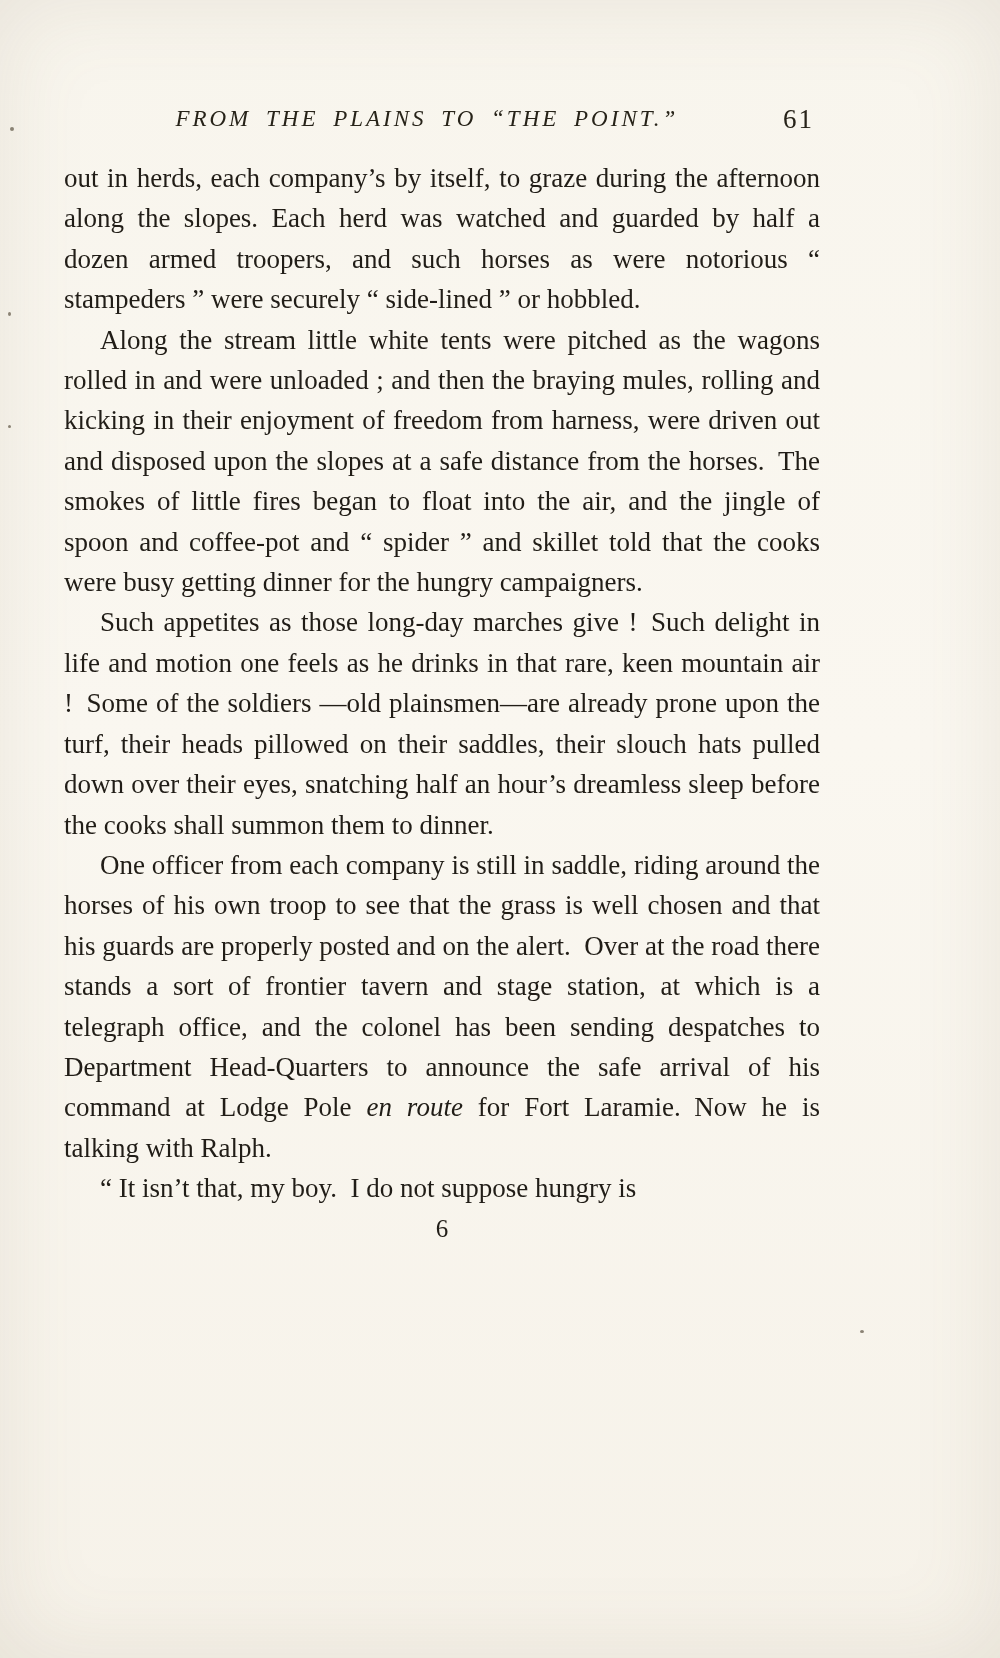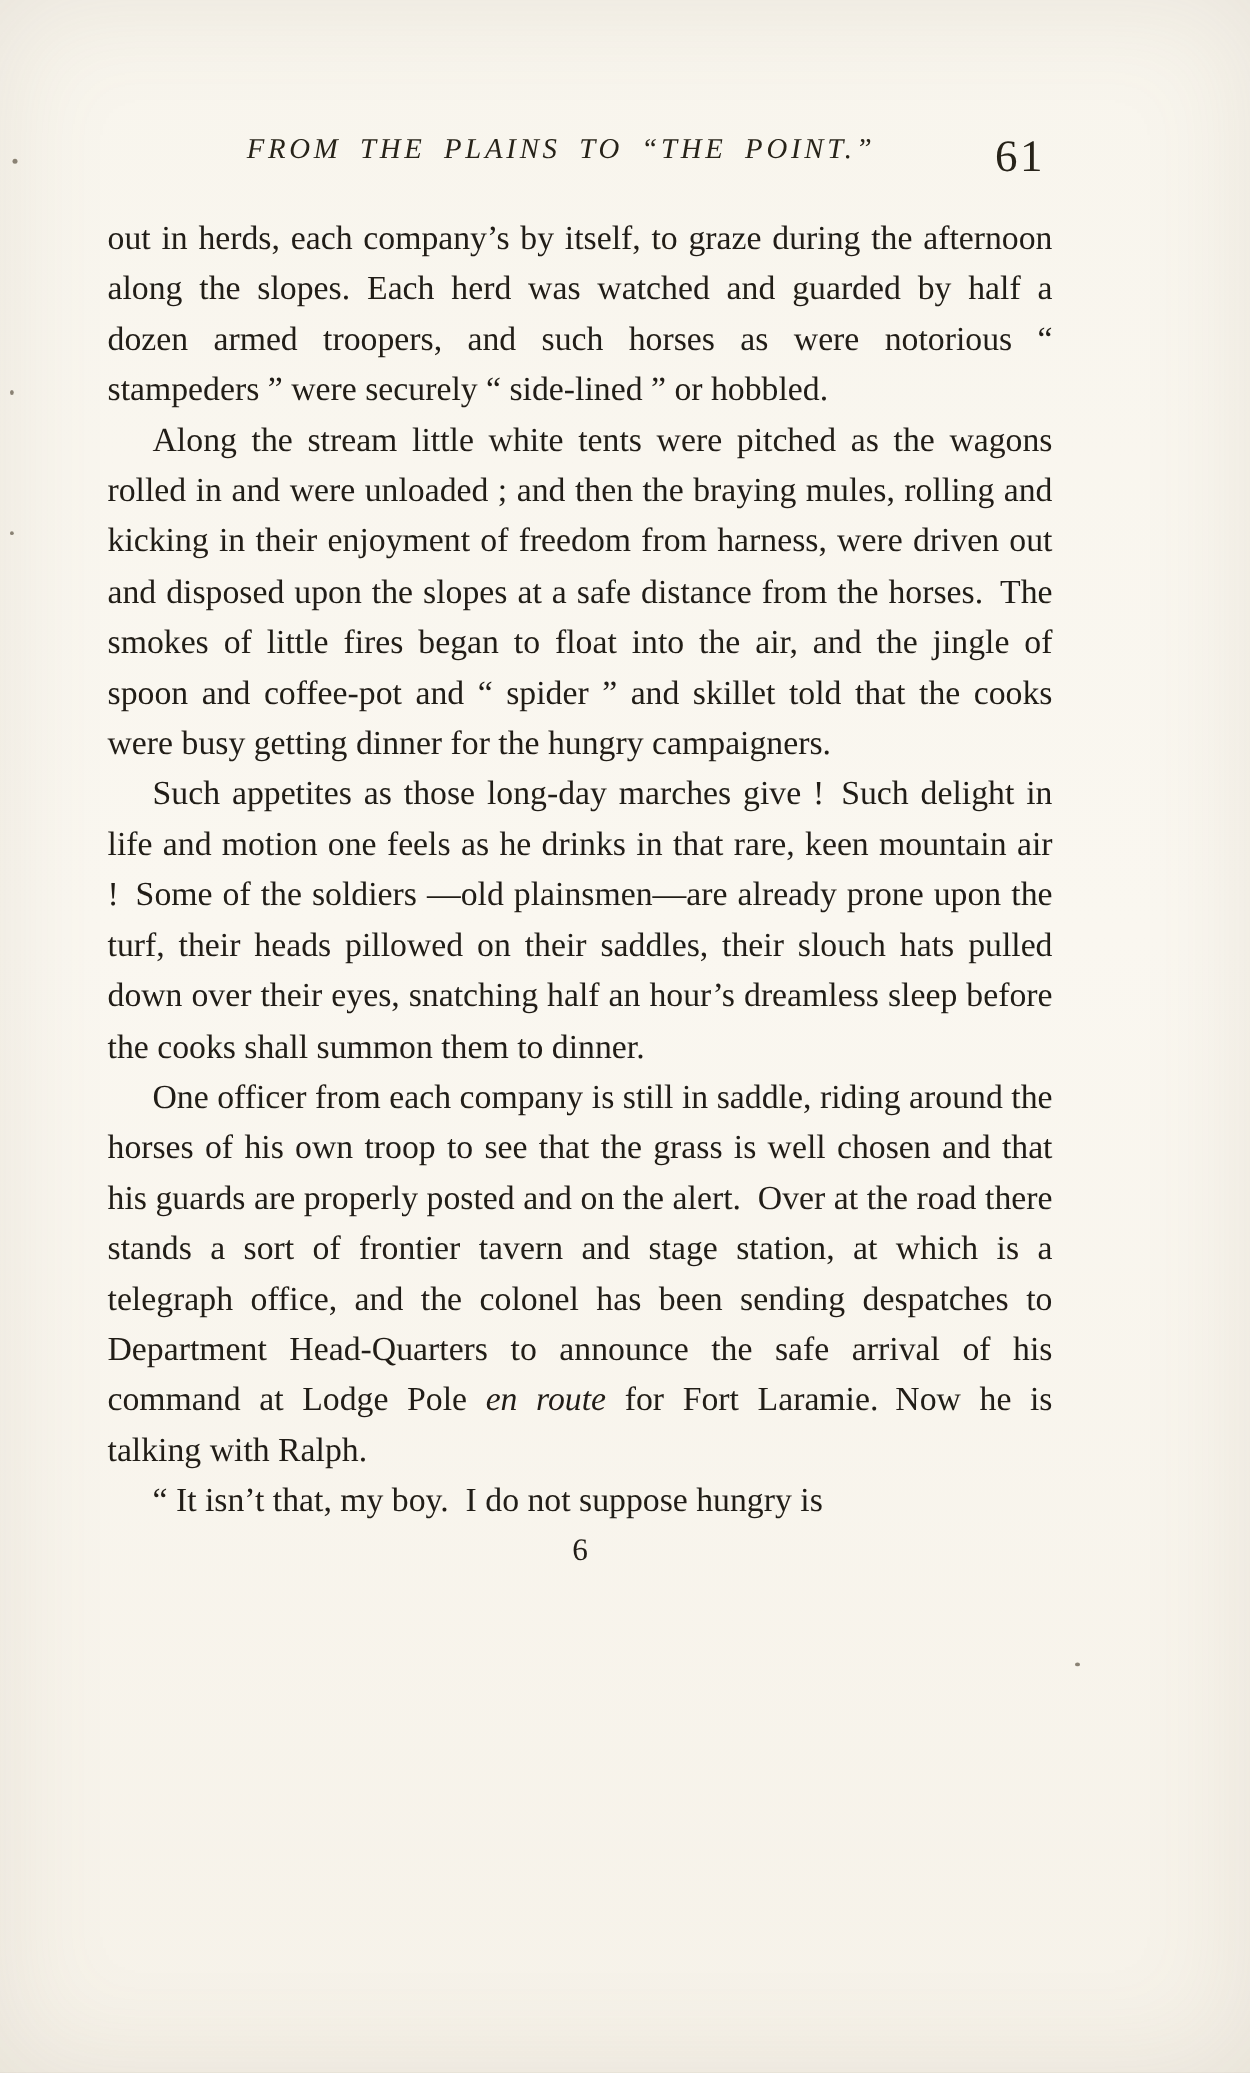--- a/index.html
+++ b/index.html
@@ -16,21 +16,21 @@
     position: relative;
     width: 1000px;
     height: 1658px;
     background: linear-gradient(180deg, #f8f5ed 0%, #faf7f0 45%, #f6f2e9 100%);
     color: #221f1a;
     overflow: hidden;
     box-shadow: inset 0 0 90px rgba(120, 105, 80, 0.12);
   }
   .text-block {
     position: absolute;
-    left: 86px;
+    left: 64px;
     top: 104px;
     width: 756px;
   }
   .header {
     position: relative;
     height: 42px;
   }
   .running-title {
     position: absolute;
     left: 48%;
@@ -40,26 +40,26 @@
     font-size: 23px;
     letter-spacing: 3px;
     word-spacing: 6px;
     white-space: nowrap;
     color: #272319;
   }
   .page-number {
     position: absolute;
     right: 6px;
     top: 0;
-    font-size: 36px;
+    font-size: 27px;
     letter-spacing: 2px;
     color: #272319;
   }
   .body-text {
-    margin-top: 24px;
+    margin-top: 12px;
     font-size: 27px;
     line-height: 40.4px;
     text-align: justify;
     color: #211d17;
   }
   .body-text p {
     margin: 0;
     text-indent: 36px;
   }
   .body-text p.continuation {

